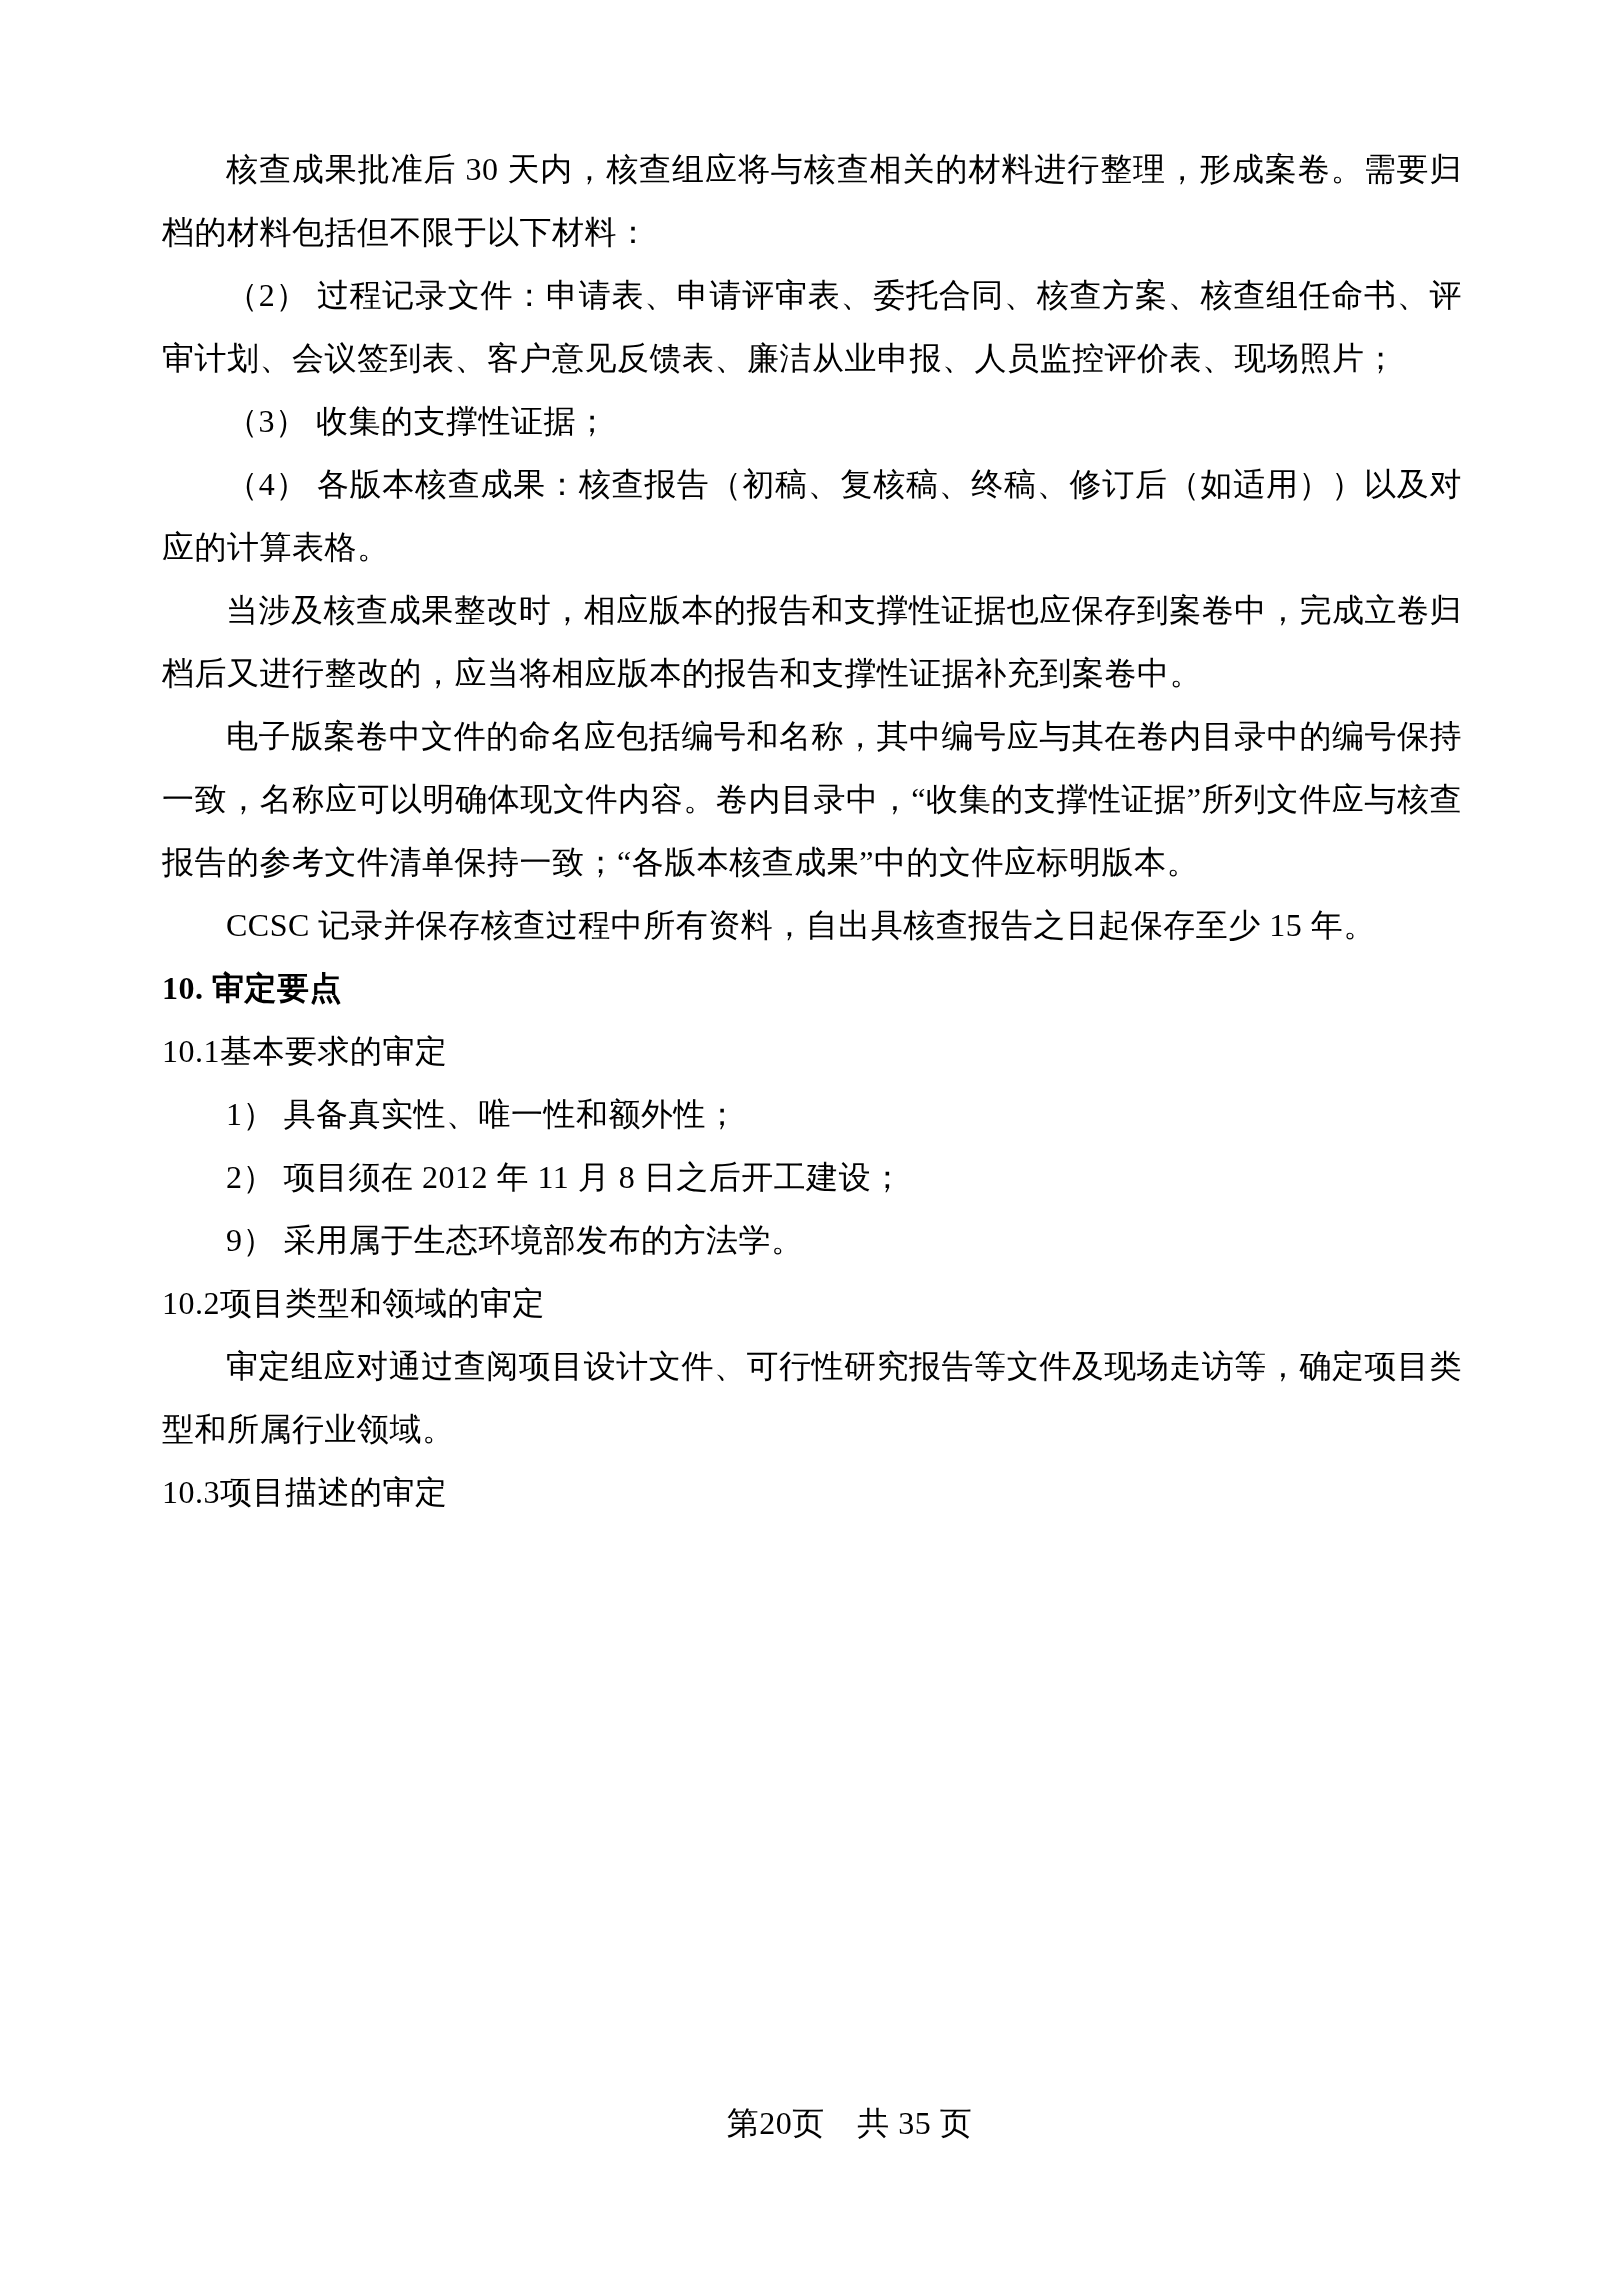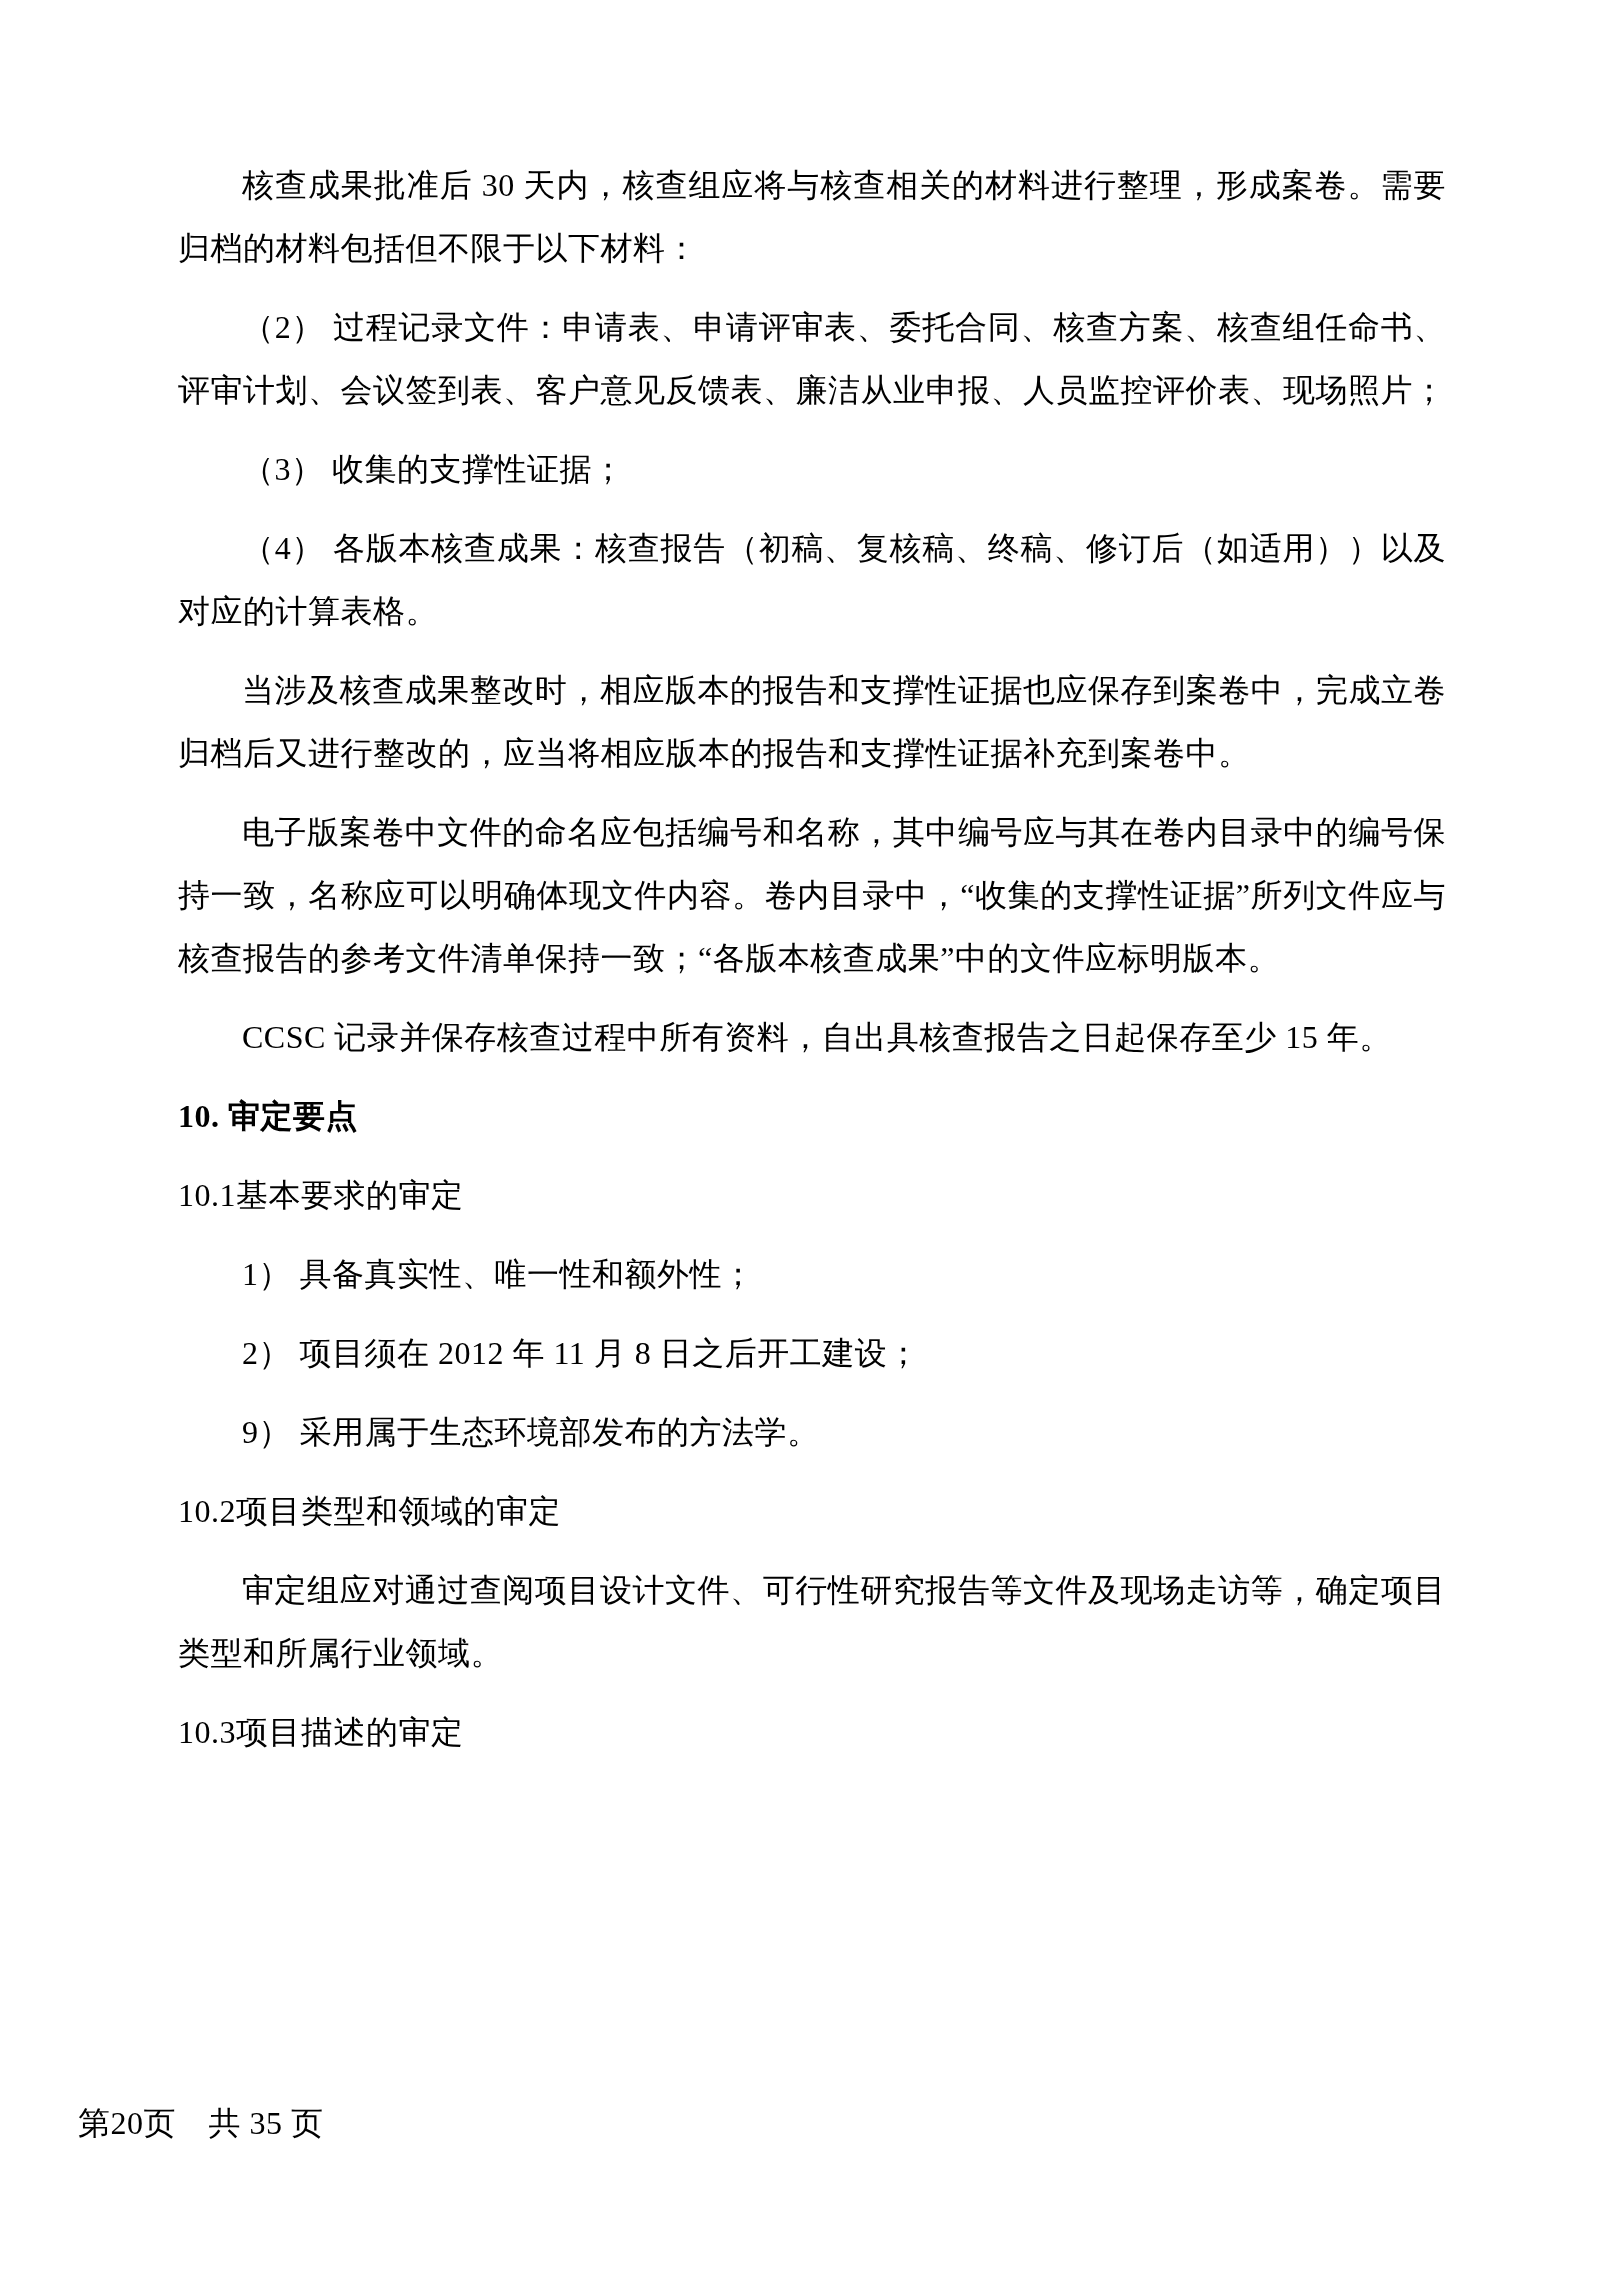--- a/index.html
+++ b/index.html
@@ -20,40 +20,41 @@
     position: absolute;
     left: 162px;
     top: 138px;
     width: 1300px;
     font-size: 32px;
     line-height: 63px;
     text-align: justify;
     letter-spacing: 0.5px;
   }
   .doc-body p {
-    margin: 16px;
+    margin: 0;
     padding: 0;
   }
   .indent {
     text-indent: 2em;
   }
   .flush {
     text-indent: 0;
   }
   .heading {
     font-weight: bold;
     text-indent: 0;
   }
   .page-footer {
     position: absolute;
     left: 78px;
     width: 1543px;
     top: 2092px;
     font-size: 32px;
     line-height: 63px;
+    text-align: center;
     letter-spacing: 0.5px;
   }
 </style>
 </head>
 <body>
 
 <div class="page">
   <div class="doc-body">
     <p class="indent">核查成果批准后 30 天内，核查组应将与核查相关的材料进行整理，形成案卷。需要归档的材料包括但不限于以下材料：</p>
     <p class="indent">（2） 过程记录文件：申请表、申请评审表、委托合同、核查方案、核查组任命书、评审计划、会议签到表、客户意见反馈表、廉洁从业申报、人员监控评价表、现场照片；</p>

